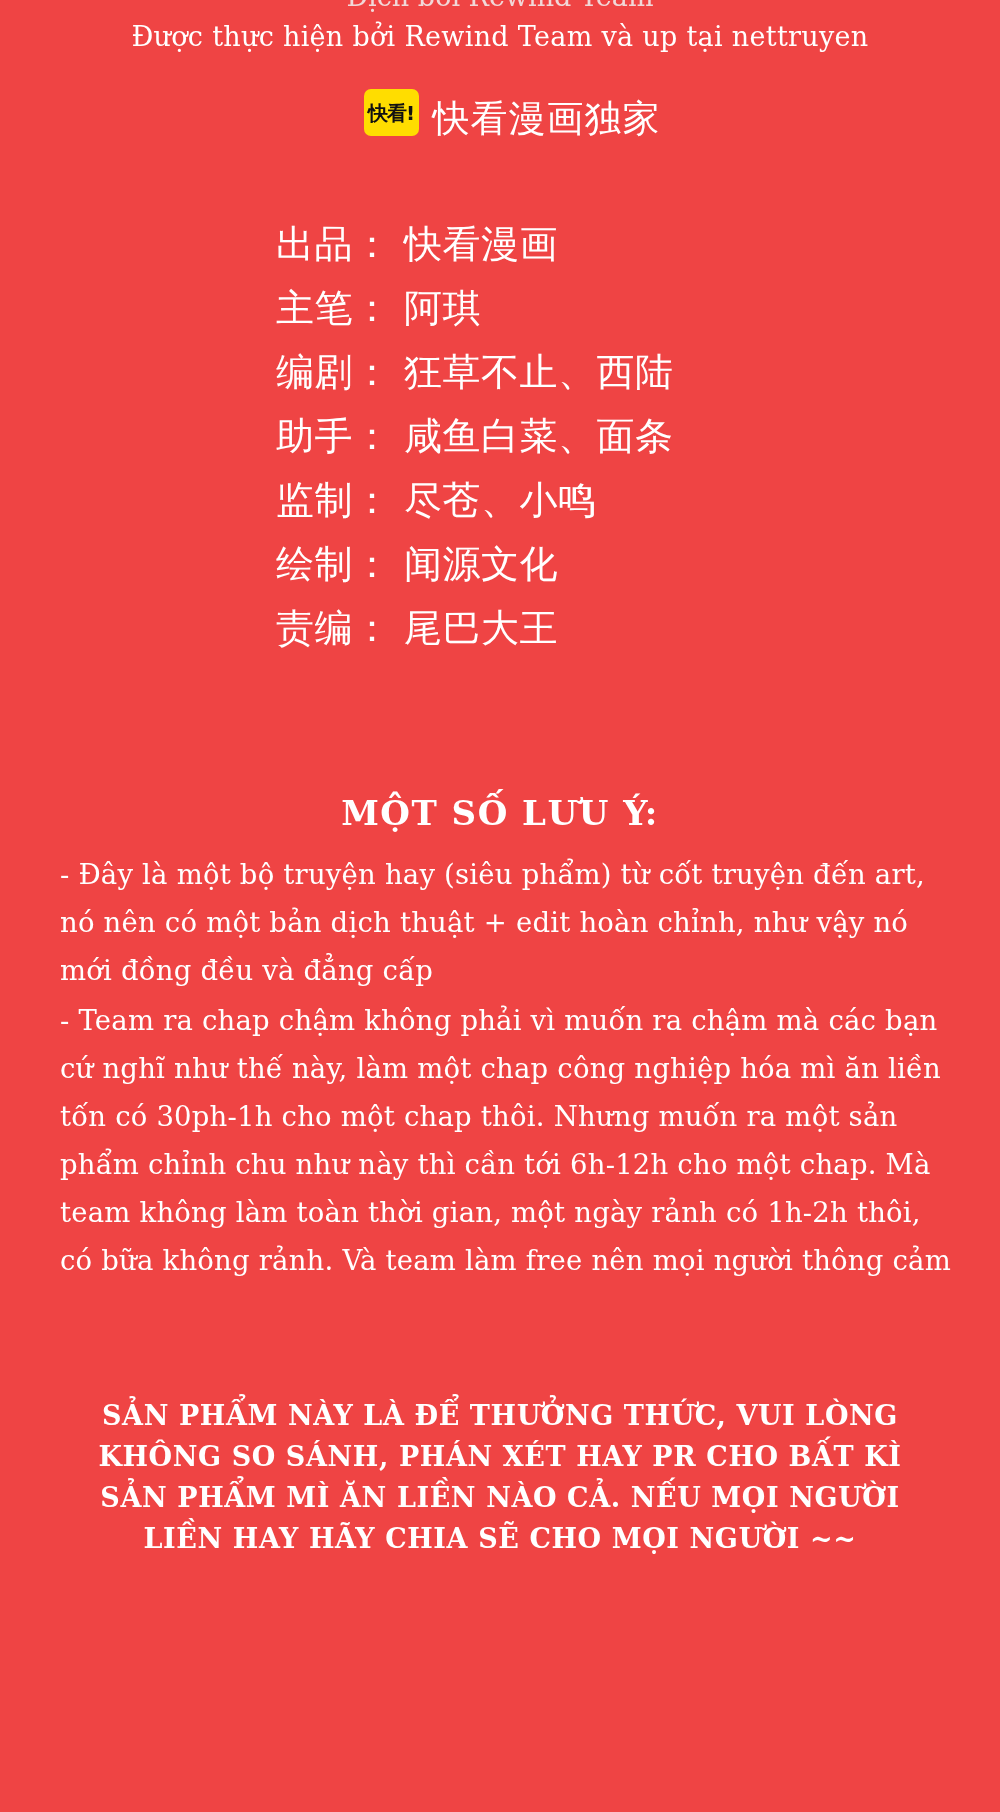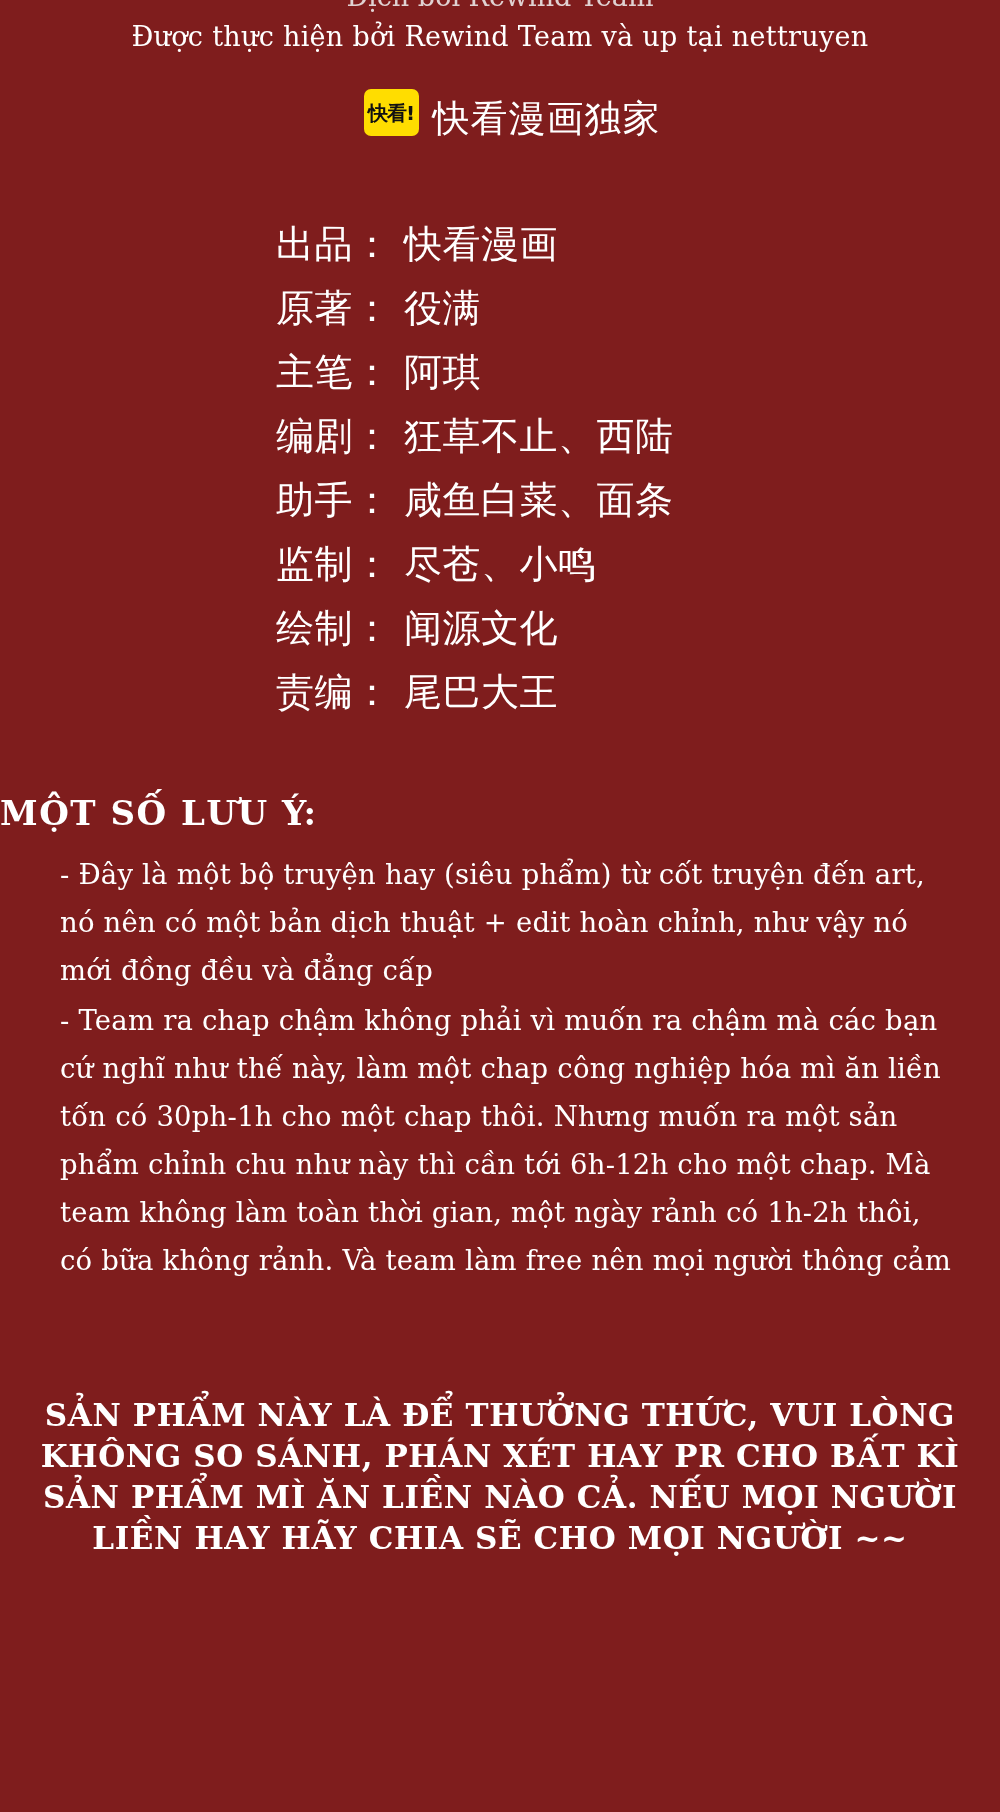--- a/index.html
+++ b/index.html
@@ -11,21 +11,21 @@
     width: 1000px;
     height: 1812px;
     overflow: hidden;
     font-family: "DejaVu Sans", sans-serif;
     color: #ffffff;
   }
   .page {
     position: relative;
     width: 1000px;
     height: 1812px;
-    background: #7f1d1d;
+    background: #ef4444;
     box-sizing: border-box;
   }
 
   
   .top-clip {
     position: absolute;
     top: 0;
     left: 0;
     width: 1000px;
     height: 14px;
@@ -106,20 +106,21 @@
     white-space: nowrap;
     letter-spacing: 0.5px;
   }
 
   
   .notes-heading {
     position: absolute;
     top: 793px;
     left: 0;
     width: 1000px;
+    text-align: center;
     font-family: "DejaVu Serif", serif;
     font-weight: bold;
     font-size: 34px;
     line-height: 40px;
     letter-spacing: 1.5px;
     color: #ffffff;
   }
 
   
   .notes-body {
@@ -142,21 +143,21 @@
   .footer-block {
     position: absolute;
     top: 1395px;
     left: 0;
     width: 1000px;
     text-align: center;
   }
   .footer-line {
     font-family: "DejaVu Serif", serif;
     font-weight: bold;
-    font-size: 31px;
+    font-size: 27px;
     line-height: 41px;
     letter-spacing: 0.6px;
     color: #ffffff;
     white-space: nowrap;
   }
 </style>
 </head>
 <body>
 
 <div class="page">
@@ -167,21 +168,20 @@
 
   <div class="uploader-line">Được thực hiện bởi Rewind Team và up tại nettruyen</div>
 
   <div class="brand-row">
     <div class="brand-badge">快看!</div>
     <div class="brand-text">快看漫画独家</div>
   </div>
 
   <div class="credits">
     <div class="credit-row">出品： 快看漫画</div>
-    <div class="credit-row">原著： 役满</div>
     <div class="credit-row">主笔： 阿琪</div>
     <div class="credit-row">编剧： 狂草不止、西陆</div>
     <div class="credit-row">助手： 咸鱼白菜、面条</div>
     <div class="credit-row">监制： 尽苍、小鸣</div>
     <div class="credit-row">绘制： 闻源文化</div>
     <div class="credit-row">责编： 尾巴大王</div>
   </div>
 
   <div class="notes-heading">MỘT SỐ LƯU Ý:</div>
 

